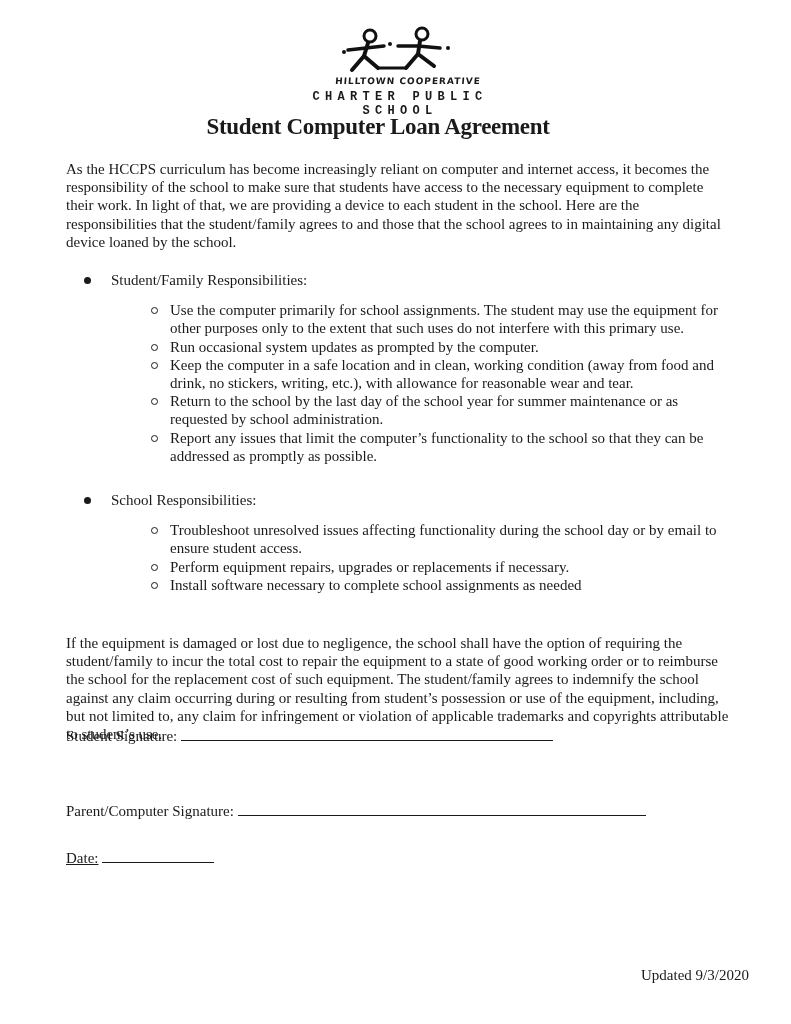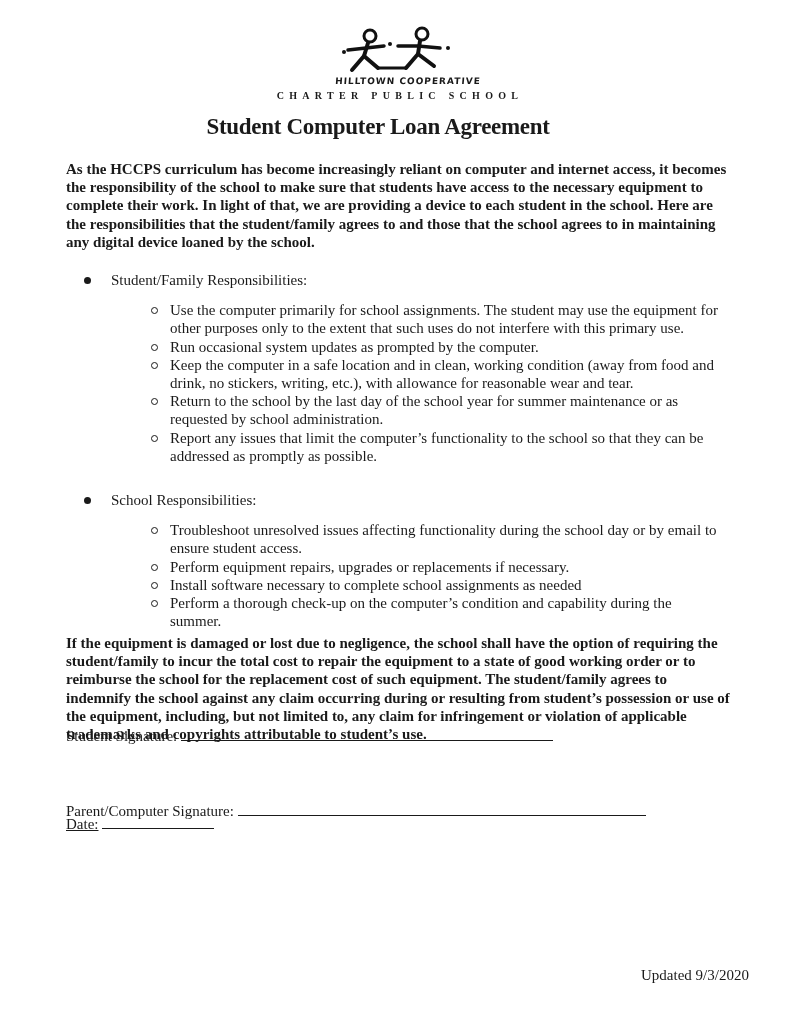--- a/index.html
+++ b/index.html
@@ -1,38 +1,38 @@
 <!DOCTYPE html>
 <html><head>
 <meta charset="utf-8">
 <style>
   html, body { margin: 0; padding: 0; background: #ffffff; }
   body { width: 791px; height: 1024px; position: relative; overflow: hidden; color: #1a1a1a; }
   .page { position: absolute; left: 0; top: 0; width: 791px; height: 1024px; font-family: "Liberation Serif", "DejaVu Serif", serif; }
   .logo { position: absolute; left: 272px; top: 26px; width: 256px; height: 80px; }
   .logo svg { display: block; }
   .logo-text1 { position: absolute; left: 36px; top: 50px; width: 200px; font-family: "DejaVu Sans", sans-serif; font-weight: bold; font-size: 9px; letter-spacing: 1px; text-align: center; transform: skewX(-4deg); }
-  .logo-text2 { position: absolute; left: 0px; top: 64px; width: 256px; font-family: Liberation Serif, serif; font-weight: bold; font-size: 10px; letter-spacing: 5.3px; text-align: center; }
+  .logo-text2 { position: absolute; left: 0px; top: 64px; width: 256px; font-family: Liberation Mono, monospace; font-weight: bold; font-size: 12px; letter-spacing: 5.3px; text-align: center; }
   .title { position: absolute; left: 0; top: 114px; width: 756px; text-align: center; font-size: 23px; font-weight: bold; letter-spacing: -0.3px; }
-  .para { position: absolute; left: 66px; width: 665px; font-size: 15px; line-height: 18.2px; font-weight: bold; }
+  .para { position: absolute; left: 66px; width: 665px; font-size: 15px; line-height: 18.2px; }
   .intro { top: 160px; }
   .bullet-block { position: absolute; left: 84px; width: 650px; font-size: 15px; line-height: 18.2px; }
   .bullet-head { position: relative; padding-left: 27px; }
   .bullet-head .dot { position: absolute; left: 0; top: 6px; width: 7px; height: 7px; border-radius: 50%; background: #1a1a1a; }
   .sub-list { margin: 12px; padding: 0; list-style: none; }
   .sub-item { position: relative; padding-left: 74px; }
   .sub-item .ring { position: absolute; left: 55px; top: 6px; width: 5px; height: 5px; border: 1px solid #1a1a1a; border-radius: 50%; }
   .student-block { top: 271px; }
   .school-block { top: 491px; }
   .closing { top: 634px; }
   .sig { position: absolute; left: 66px; font-size: 15px; white-space: nowrap; }
   .sig .line { display: inline-block; border-bottom: 1px solid #1a1a1a; vertical-align: baseline; height: 12px; margin-left: 4px; }
   .sig-student { top: 728px; }
   .sig-parent { top: 803px; }
-  .sig-date { top: 816px; text-decoration: underline; }
+  .sig-date { top: 850px; text-decoration: underline; }
   .updated { position: absolute; left: 641px; top: 967px; font-size: 15px; }
 </style>
 </head>
 <body>
 
 <div class="page">
 
   <div class="logo">
     <svg width="256" height="50" viewBox="0 0 256 50">
 
@@ -74,21 +74,20 @@
 
   <div class="bullet-block school-block">
     <div class="bullet-head">
       <span class="dot"></span>
       <span>School Responsibilities:</span>
     </div>
     <ul class="sub-list">
       <li class="sub-item"><span class="ring"></span><span>Troubleshoot unresolved issues affecting functionality during the school day or by email to ensure student access.</span></li>
       <li class="sub-item"><span class="ring"></span><span>Perform equipment repairs, upgrades or replacements if necessary.</span></li>
       <li class="sub-item"><span class="ring"></span><span>Install software necessary to complete school assignments as needed</span></li>
-      <li class="sub-item"><span class="ring"></span><span>Perform a thorough check-up on the computer’s condition and capability during the summer.</span></li>
     </ul>
   </div>
 
   <div class="para closing">If the equipment is damaged or lost due to negligence, the school shall have the option of requiring the student/family to incur the total cost to repair the equipment to a state of good working order or to reimburse the school for the replacement cost of such equipment. The student/family agrees to indemnify the school against any claim occurring during or resulting from student’s possession or use of the equipment, including, but not limited to, any claim for infringement or violation of applicable trademarks and copyrights attributable to student’s use.</div>
 
   <div class="sig sig-student">
     <span>Student Signature:</span><span class="line" style="width:372px"></span>
   </div>
   <div class="sig sig-parent">
     <span>Parent/Computer Signature:</span><span class="line" style="width:408px"></span>

